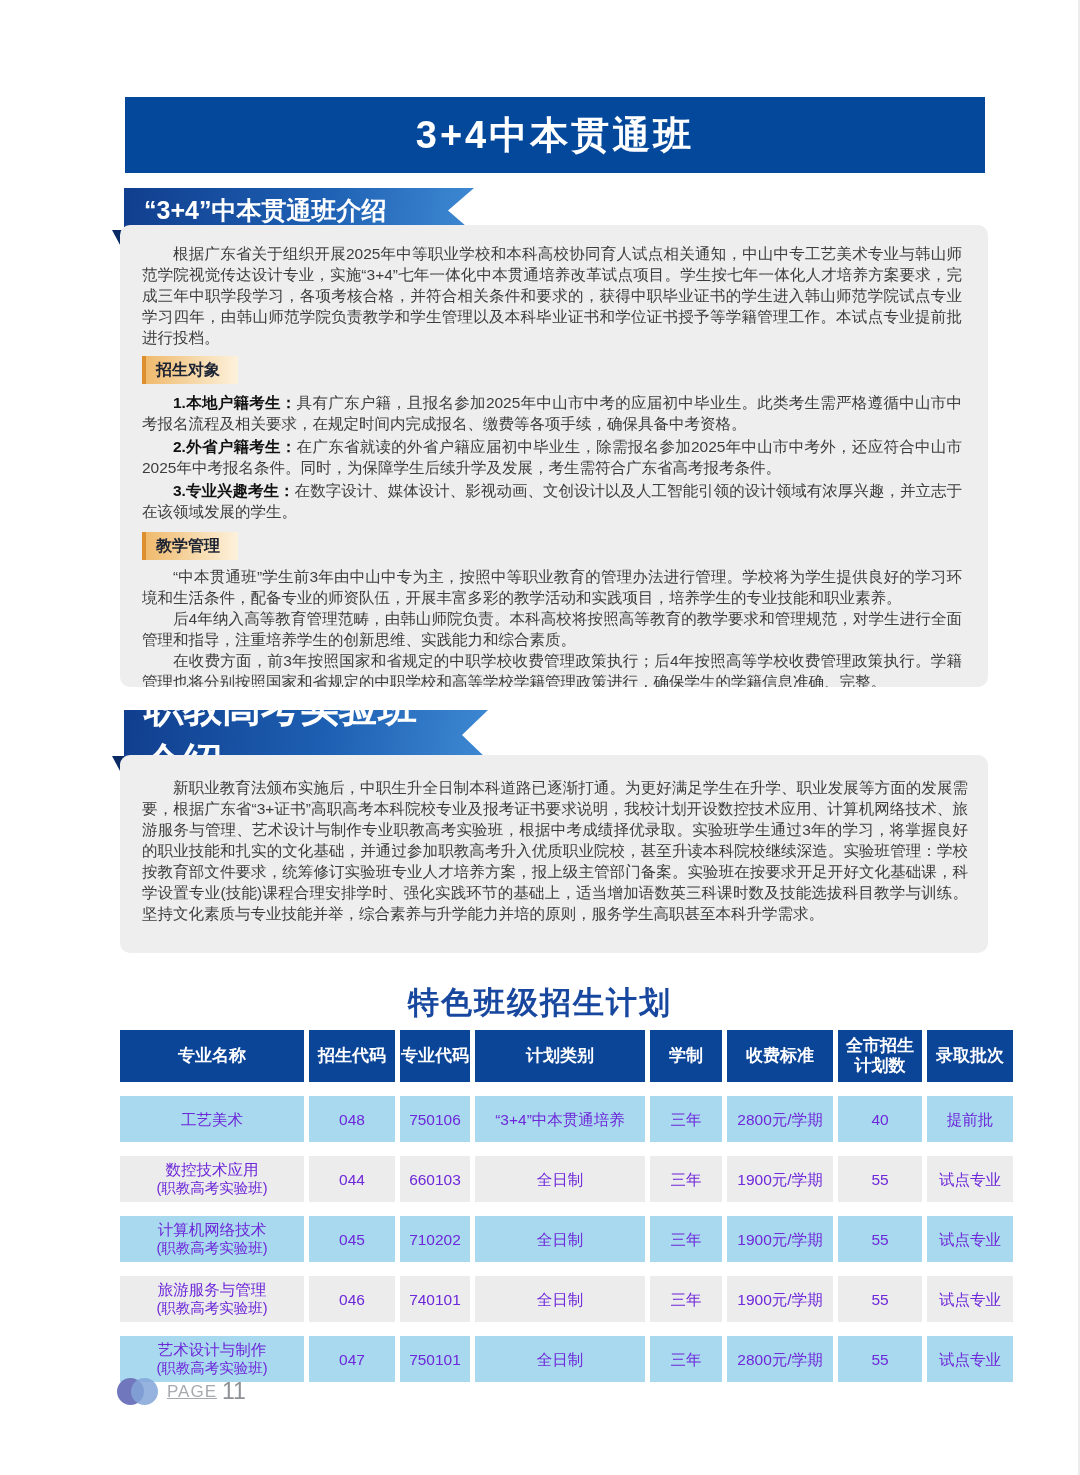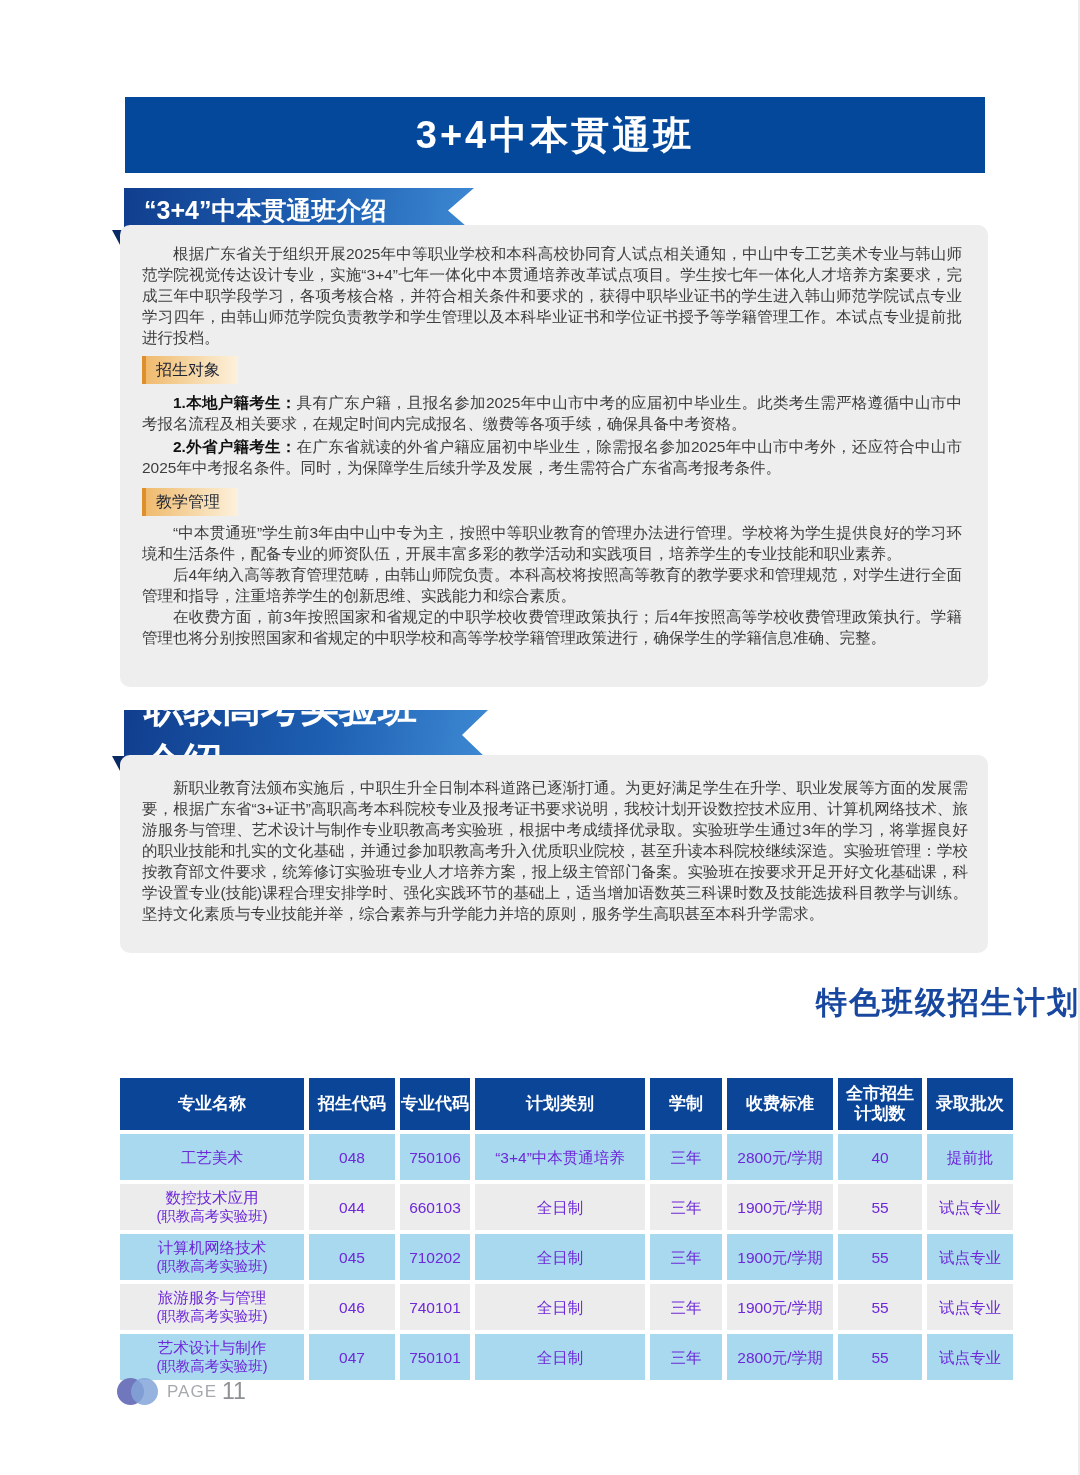--- a/index.html
+++ b/index.html
@@ -60,38 +60,37 @@
   .para { text-indent:2em; margin:0; color:#3d3d3d; }
   .item { text-indent:2em; margin:2px 0; color:#3d3d3d; }
   .item b { color:#111111; }
 
   .badge {
     display:inline-block;
     margin:8px 0 6px 0;
     padding:3px 18px 4px 10px;
     background:linear-gradient(90deg, #f0ba6d 0%, #f7dcb0 60%, #fdf1dc 100%);
     border-left:4px solid #dd8f2d;
-    color:#1c2333; font-weight:normal; font-size:16px;
+    color:#1c2333; font-weight:bold; font-size:16px;
     text-indent:0;
   }
 
   
   .tbl-title {
     position:absolute; left:0; top:982px; width:1080px;
-    text-align:right;
+    text-align:center;
     color:#17479e; font-size:31px; font-weight:bold; letter-spacing:2px;
   }
 
   
   .tbl {
     position:absolute; left:120px; top:1030px; width:893px;
     display:grid;
     grid-template-columns:184px 86px 70px 170px 72px 106px 84px 1fr;
-    gap:4px 5px;
-    margin-top:48px;
+    gap:14px 5px;
   }
   .th {
     background:#0b4598; color:#ffffff;
     font-weight:bold; font-size:17px;
     min-height:52px;
     display:flex; align-items:center; justify-content:center;
     text-align:center; white-space:pre-line; line-height:20px;
   }
   .td {
     min-height:46px;
@@ -103,38 +102,39 @@
   .sub { font-size:14.5px; }
 
   
   .footer {
     position:absolute; left:117px; top:1378px;
     display:flex; align-items:center;
   }
   .dot { width:27px; height:27px; border-radius:50%; }
   .dot1 { background:#7177bc; }
   .dot2 { background:#84a5d8; margin-left:-13px; opacity:.85; }
-  .page-label { margin-left:9px; color:#a6aaae; font-size:17px; letter-spacing:1px; }
+  .page-label { margin-left:9px; color:#a6aaae; font-size:17px; letter-spacing:1px;text-decoration:underline; }
   .page-num { margin-left:5px; color:#8d9094; font-size:23px; }
 </style>
 </head>
 <body>
 
 <div class="page">
 
   <div class="banner">
     <div class="banner-title">3+4中本贯通班</div>
   </div>
 
   <div class="fold fold1"></div>
   <div class="panel panel1">
     <p class="para">根据广东省关于组织开展2025年中等职业学校和本科高校协同育人试点相关通知，中山中专工艺美术专业与韩山师范学院视觉传达设计专业，实施“3+4”七年一体化中本贯通培养改革试点项目。学生按七年一体化人才培养方案要求，完成三年中职学段学习，各项考核合格，并符合相关条件和要求的，获得中职毕业证书的学生进入韩山师范学院试点专业学习四年，由韩山师范学院负责教学和学生管理以及本科毕业证书和学位证书授予等学籍管理工作。本试点专业提前批进行投档。</p>
     <span class="badge">招生对象</span>
     <p class="item"><b>1.本地户籍考生：</b><span>具有广东户籍，且报名参加2025年中山市中考的应届初中毕业生。此类考生需严格遵循中山市中考报名流程及相关要求，在规定时间内完成报名、缴费等各项手续，确保具备中考资格。</span></p>
     <p class="item"><b>2.外省户籍考生：</b><span>在广东省就读的外省户籍应届初中毕业生，除需报名参加2025年中山市中考外，还应符合中山市2025年中考报名条件。同时，为保障学生后续升学及发展，考生需符合广东省高考报考条件。</span></p>
+    <p class="item"><b>3.专业兴趣考生：</b><span>在数字设计、媒体设计、影视动画、文创设计以及人工智能引领的设计领域有浓厚兴趣，并立志于在该领域发展的学生。</span></p>
     <div><span class="badge">教学管理</span></div>
     <p class="para">“中本贯通班”学生前3年由中山中专为主，按照中等职业教育的管理办法进行管理。学校将为学生提供良好的学习环境和生活条件，配备专业的师资队伍，开展丰富多彩的教学活动和实践项目，培养学生的专业技能和职业素养。</p>
     <p class="para">后4年纳入高等教育管理范畴，由韩山师院负责。本科高校将按照高等教育的教学要求和管理规范，对学生进行全面管理和指导，注重培养学生的创新思维、实践能力和综合素质。</p>
     <p class="para">在收费方面，前3年按照国家和省规定的中职学校收费管理政策执行；后4年按照高等学校收费管理政策执行。学籍管理也将分别按照国家和省规定的中职学校和高等学校学籍管理政策进行，确保学生的学籍信息准确、完整。</p>
   </div>
   <div class="ribbon ribbon1">
     <span>“3+4”中本贯通班介绍</span>
   </div>
 
   <div class="fold fold2"></div>

